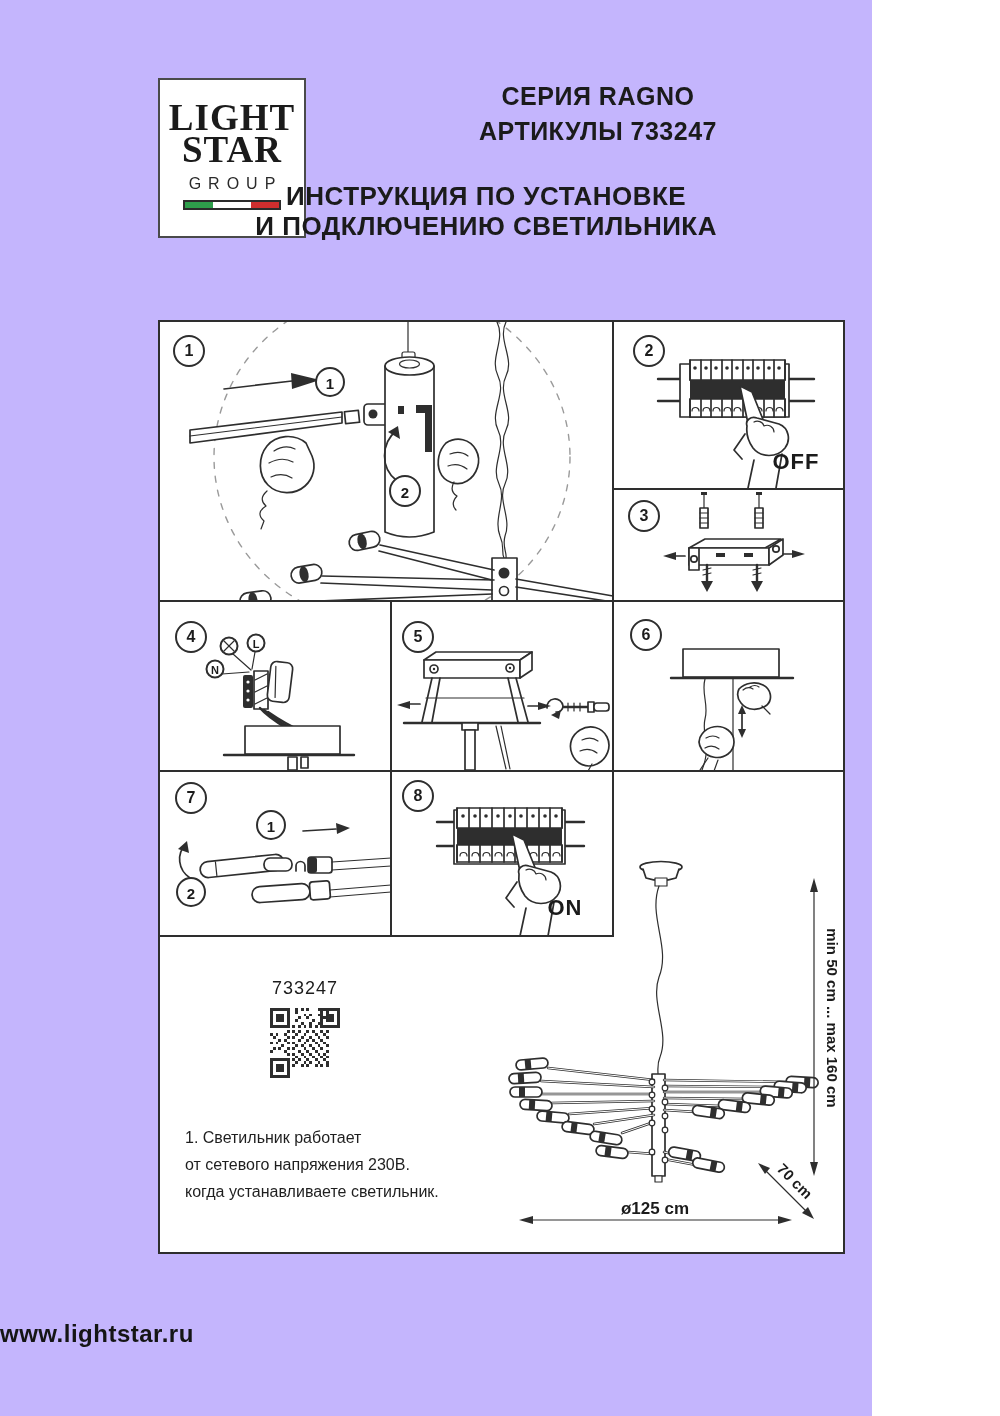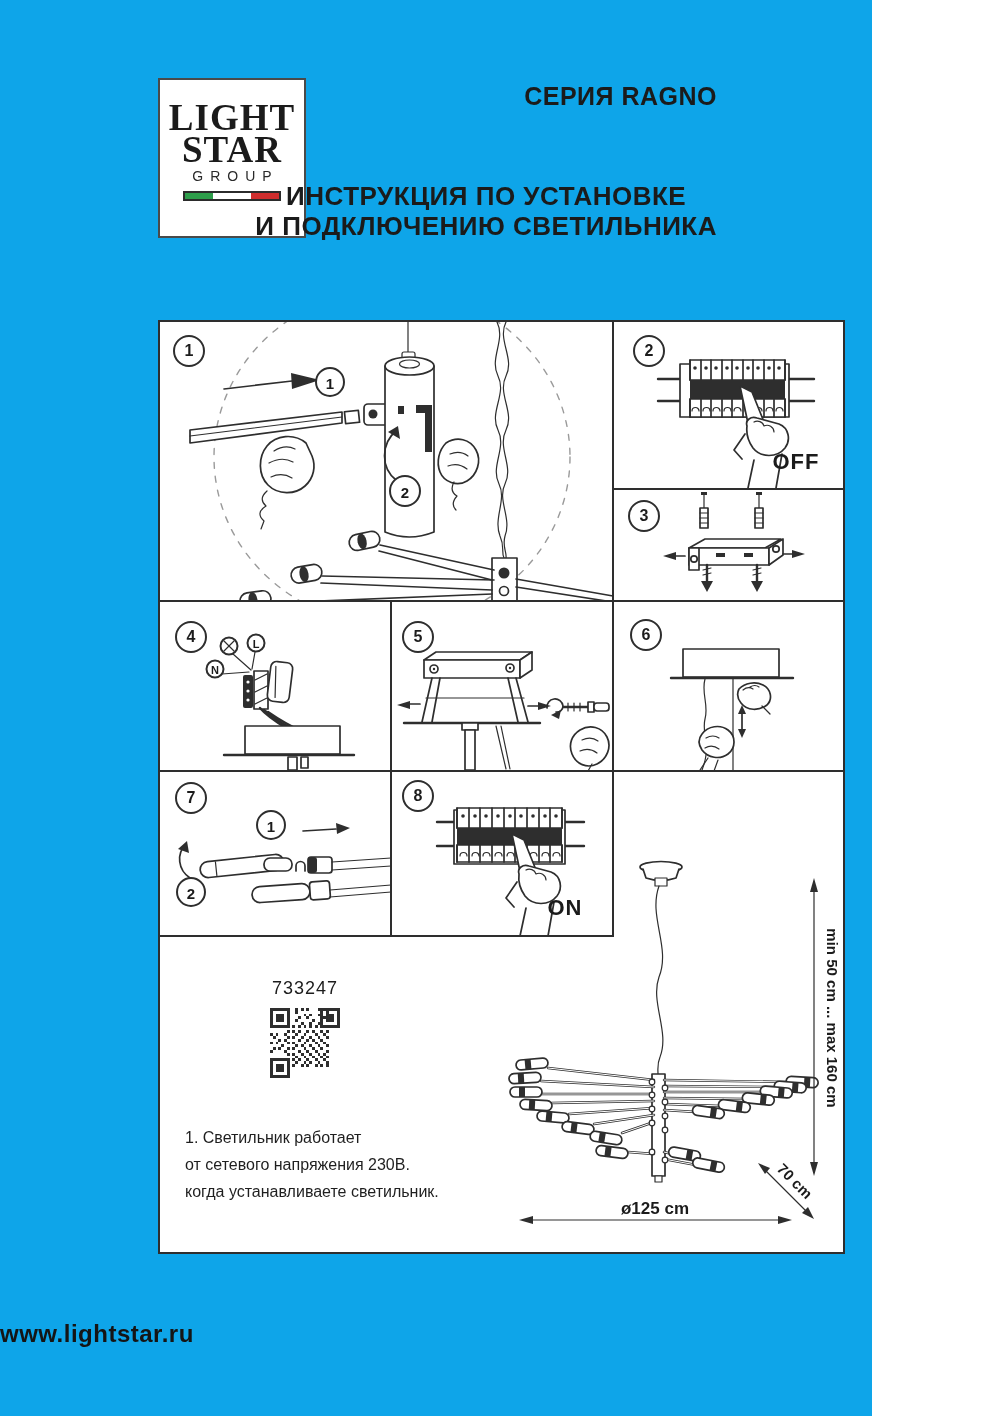--- a/index.html
+++ b/index.html
@@ -1,24 +1,24 @@
 <!DOCTYPE html>
 <html><head>
 <meta charset="utf-8">
 <style>
   html,body{margin:0;padding:0;background:#fff}
-  .page{position:relative;width:872px;height:1416px;background:#0ea5e9;overflow:hidden;
+  .page{position:relative;width:872px;height:1416px;background:#c4b5fd;overflow:hidden;
         font-family:"Liberation Sans","DejaVu Sans",sans-serif;color:#1c1c1c}
 
   
   .logo-box{position:absolute;left:158px;top:78px;width:148px;height:160px;border:2px solid #4a4a4a;
             box-sizing:border-box;text-align:center;padding-top:22px;background:#fff}
   .logo-word{font-family:"Liberation Serif","DejaVu Serif",serif;font-weight:bold;font-size:37px;
              line-height:32px;letter-spacing:1px;color:#1b1b1b}
-  .logo-group{margin-top:2px;font-size:14px;letter-spacing:7px;text-indent:7px;color:#2a2a2a}
+  .logo-group{margin-top:9px;font-size:16px;letter-spacing:7px;text-indent:7px;color:#2a2a2a}
   .logo-flag{width:94px;height:6px;margin:7px auto 0;border:2px solid #2b2b2b;display:flex}
   .flag-green{flex:3;background:#2e9e4b}.flag-white{flex:4;background:#fff}.flag-red{flex:3;background:#cf2e2e}
   .hdr{position:absolute;right:155px;text-align:center;font-weight:bold;color:#1b1b1b}
   .hdr-top{top:79px;font-size:25px;line-height:35px;letter-spacing:.5px}
   .hdr-instr{top:181px;font-size:26px;line-height:30px;letter-spacing:.5px}
 
   
   .grid{position:absolute;left:158px;top:320px;width:687px;height:934px;border:2px solid #2e2e2e;
         box-sizing:border-box;background:#fff}
   .divider{position:absolute;background:#2e2e2e}
@@ -64,20 +64,21 @@
     <div class="logo-group">GROUP</div>
     <div class="logo-flag">
       <div class="flag-green"></div>
       <div class="flag-white"></div>
       <div class="flag-red"></div>
     </div>
   </div>
 
   <div class="hdr hdr-top">
     <div>СЕРИЯ RAGNO</div>
+    <div>АРТИКУЛЫ 733247</div>
   </div>
   <div class="hdr hdr-instr">
     <div>ИНСТРУКЦИЯ ПО УСТАНОВКЕ</div>
     <div>И ПОДКЛЮЧЕНИЮ СВЕТИЛЬНИКА</div>
   </div>
 
   <div class="grid">
 
     <svg class="psvg" style="left:0;top:0" width="454" height="280" viewBox="158 320 454 280">
       <ellipse class="dash" cx="390" cy="455" rx="178" ry="168"></ellipse>

